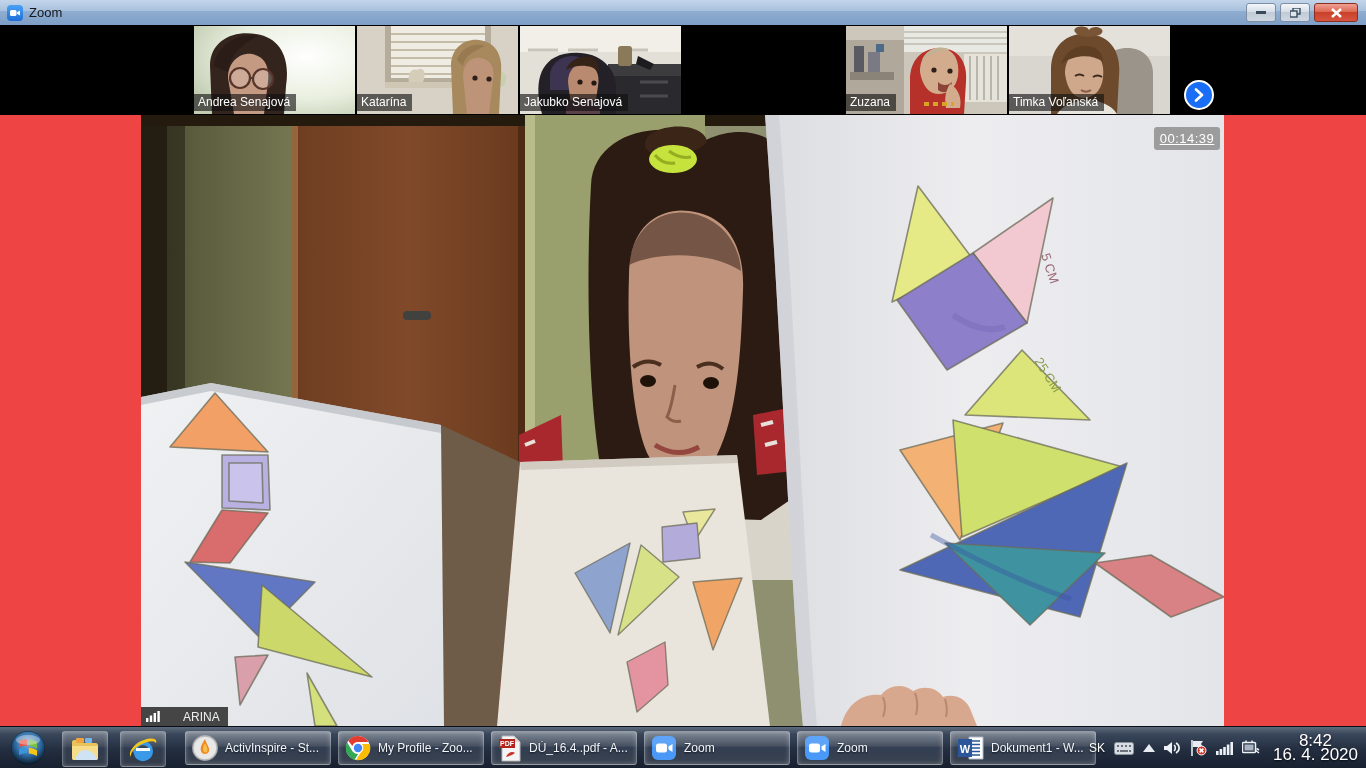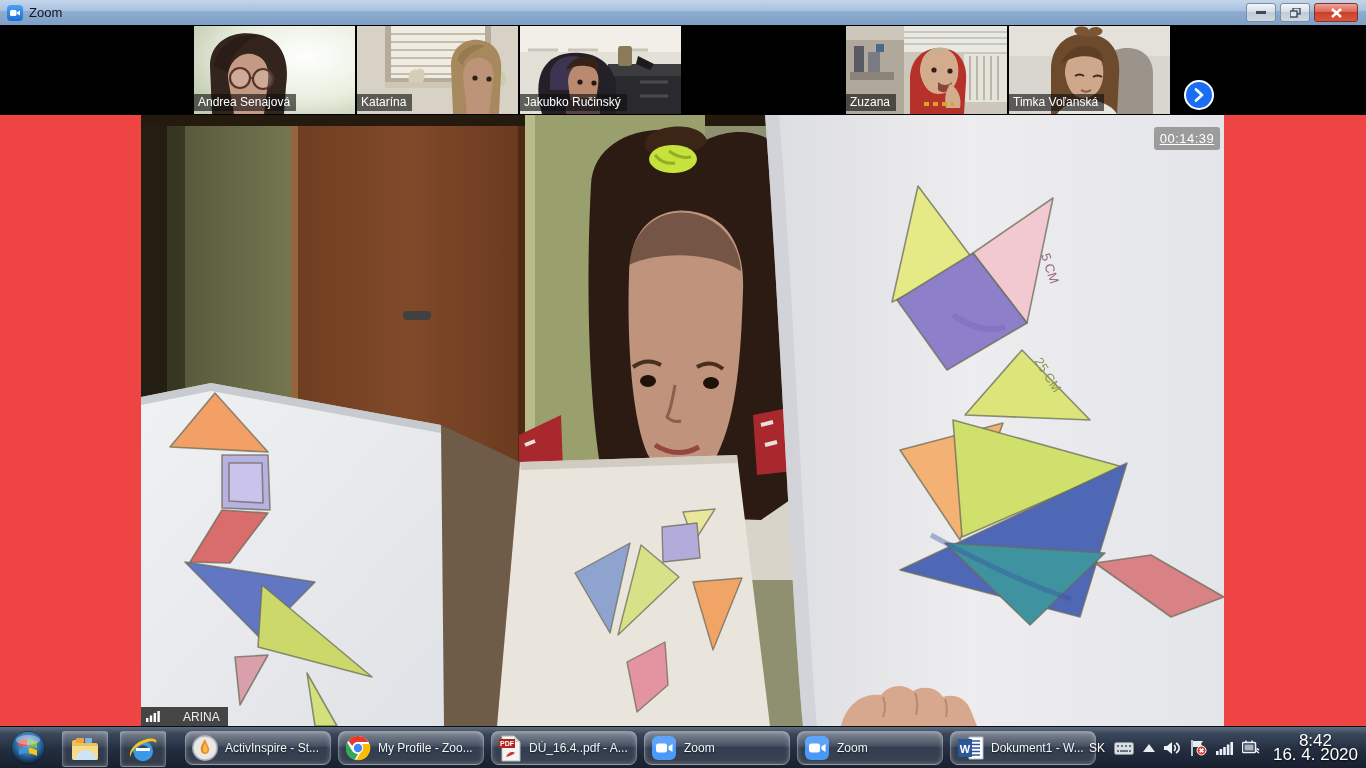--- a/index.html
+++ b/index.html
@@ -42,21 +42,21 @@
   
   .taskbar{position:absolute;left:0;top:726px;width:1366px;height:42px;
     background:linear-gradient(#5d6b7c,#39465a 18%,#232e40 55%,#17202f);
     border-top:1px solid #0a0e16;box-sizing:border-box;}
   .orb{position:absolute;left:10px;top:3px;width:36px;height:36px;}
   .tb-icon-btn{position:absolute;top:4px;width:44px;height:34px;border-radius:3px;
     display:flex;align-items:center;justify-content:center;
     border:1px solid rgba(255,255,255,.28);
     background:linear-gradient(rgba(255,255,255,.30),rgba(255,255,255,.10) 45%,rgba(140,160,185,.12) 46%,rgba(255,255,255,.12));
     box-shadow:inset 0 0 4px rgba(255,255,255,.25);}
-  .tb-app{position:absolute;top:4px;width:146px;height:34px;border-radius:8px;box-sizing:border-box;
+  .tb-app{position:absolute;top:4px;width:146px;height:34px;border-radius:3px;box-sizing:border-box;
     display:flex;align-items:center;gap:7px;padding:0 6px;
     border:1px solid rgba(255,255,255,.32);
     background:linear-gradient(rgba(255,255,255,.34),rgba(255,255,255,.14) 45%,rgba(130,150,175,.14) 46%,rgba(255,255,255,.14));
     box-shadow:inset 0 0 5px rgba(255,255,255,.28);}
   .tb-app .lbl{color:#f2f6fb;font-size:12px;white-space:nowrap;overflow:hidden;text-overflow:clip;
     text-shadow:0 1px 2px rgba(0,0,0,.7);}
   .tray{position:absolute;right:4px;top:0;height:42px;display:flex;align-items:center;gap:9px;padding-right:4px;}
   .tray .tico{display:flex;align-items:center;justify-content:center;}
   .tray .lang{color:#fff;font-size:12px;text-shadow:0 1px 2px rgba(0,0,0,.8);}
   .clock{color:#fff;font-size:17px;text-align:center;line-height:14px;text-shadow:0 1px 2px rgba(0,0,0,.8);
@@ -148,21 +148,21 @@
         <rect x="98" y="20" width="14" height="20" rx="3" fill="#8a7a5a"></rect>
         <path d="M118,30 l16,8 -4,6 -14,-6 Z" fill="#1c1c1e"></path>
         <path d="M22,88 C14,60 18,34 44,28 C74,22 96,38 96,62 L96,88 Z" fill="#232028"></path>
         <path d="M30,50 a22,20 0 0 1 44,0 l0,14 -44,0 Z" fill="#3c3450"></path>
         <path d="M48,56 C48,42 58,36 66,38 C76,40 80,48 78,60 L74,88 L52,88 Z" fill="#b98a70"></path>
         <circle cx="60" cy="56" r="2.6" fill="#241812"></circle>
           <circle cx="74" cy="57" r="2.6" fill="#241812"></circle>
         <path d="M46,44 C50,32 64,28 74,32 C78,36 80,40 79,46 C72,38 56,38 46,44 Z" fill="#352318"></path>
         <path d="M46,78 C52,70 74,70 80,78 L80,88 L46,88 Z" fill="#5a4048"></path>
       </svg>
-      <span class="pname">Jakubko Ručinský</span>
+      <span class="pname">Jakubko Senajová</span>
     </div>
 
 
     <div class="thumb" style="left:846px">
       <svg width="161" height="88" viewBox="0 0 161 88">
         <rect width="161" height="88" fill="#cdc6ba"></rect>
         <rect x="58" y="0" width="103" height="26" fill="#e9e9e3"></rect>
         <g stroke="#c9c7bd" stroke-width="2">
             <path d="M58 6h103M58 12h103M58 18h103"></path>
           </g>

